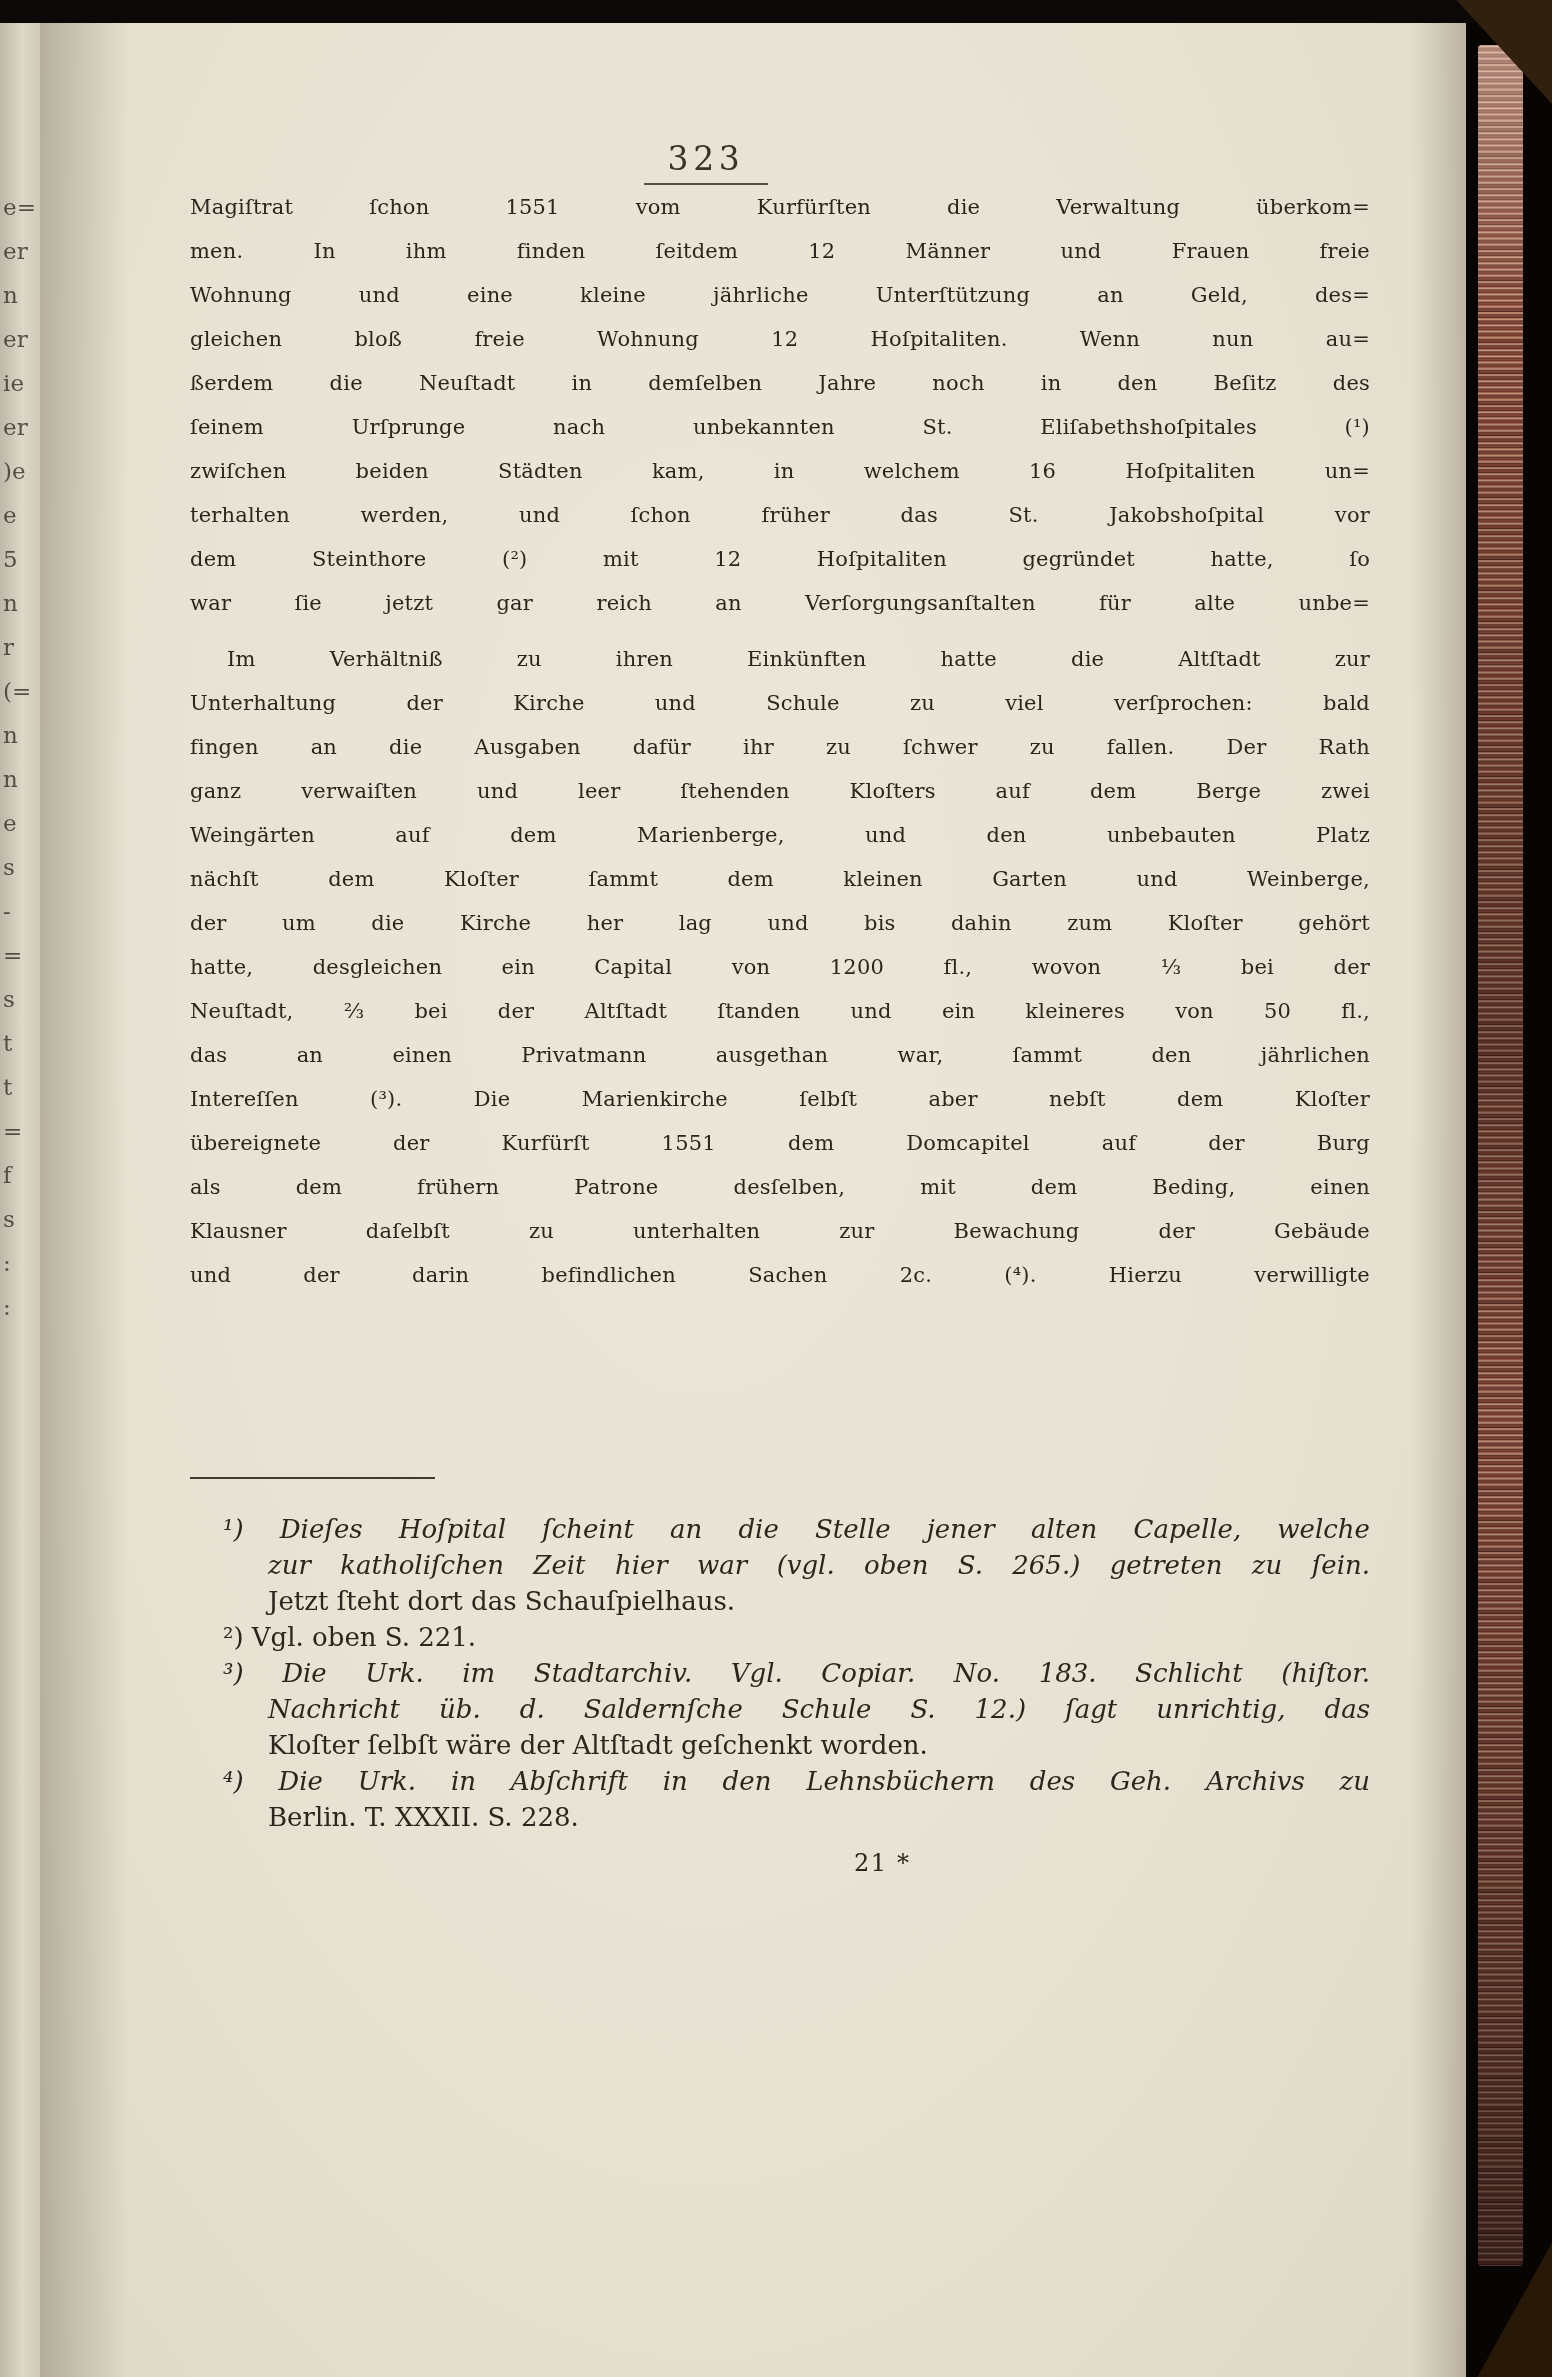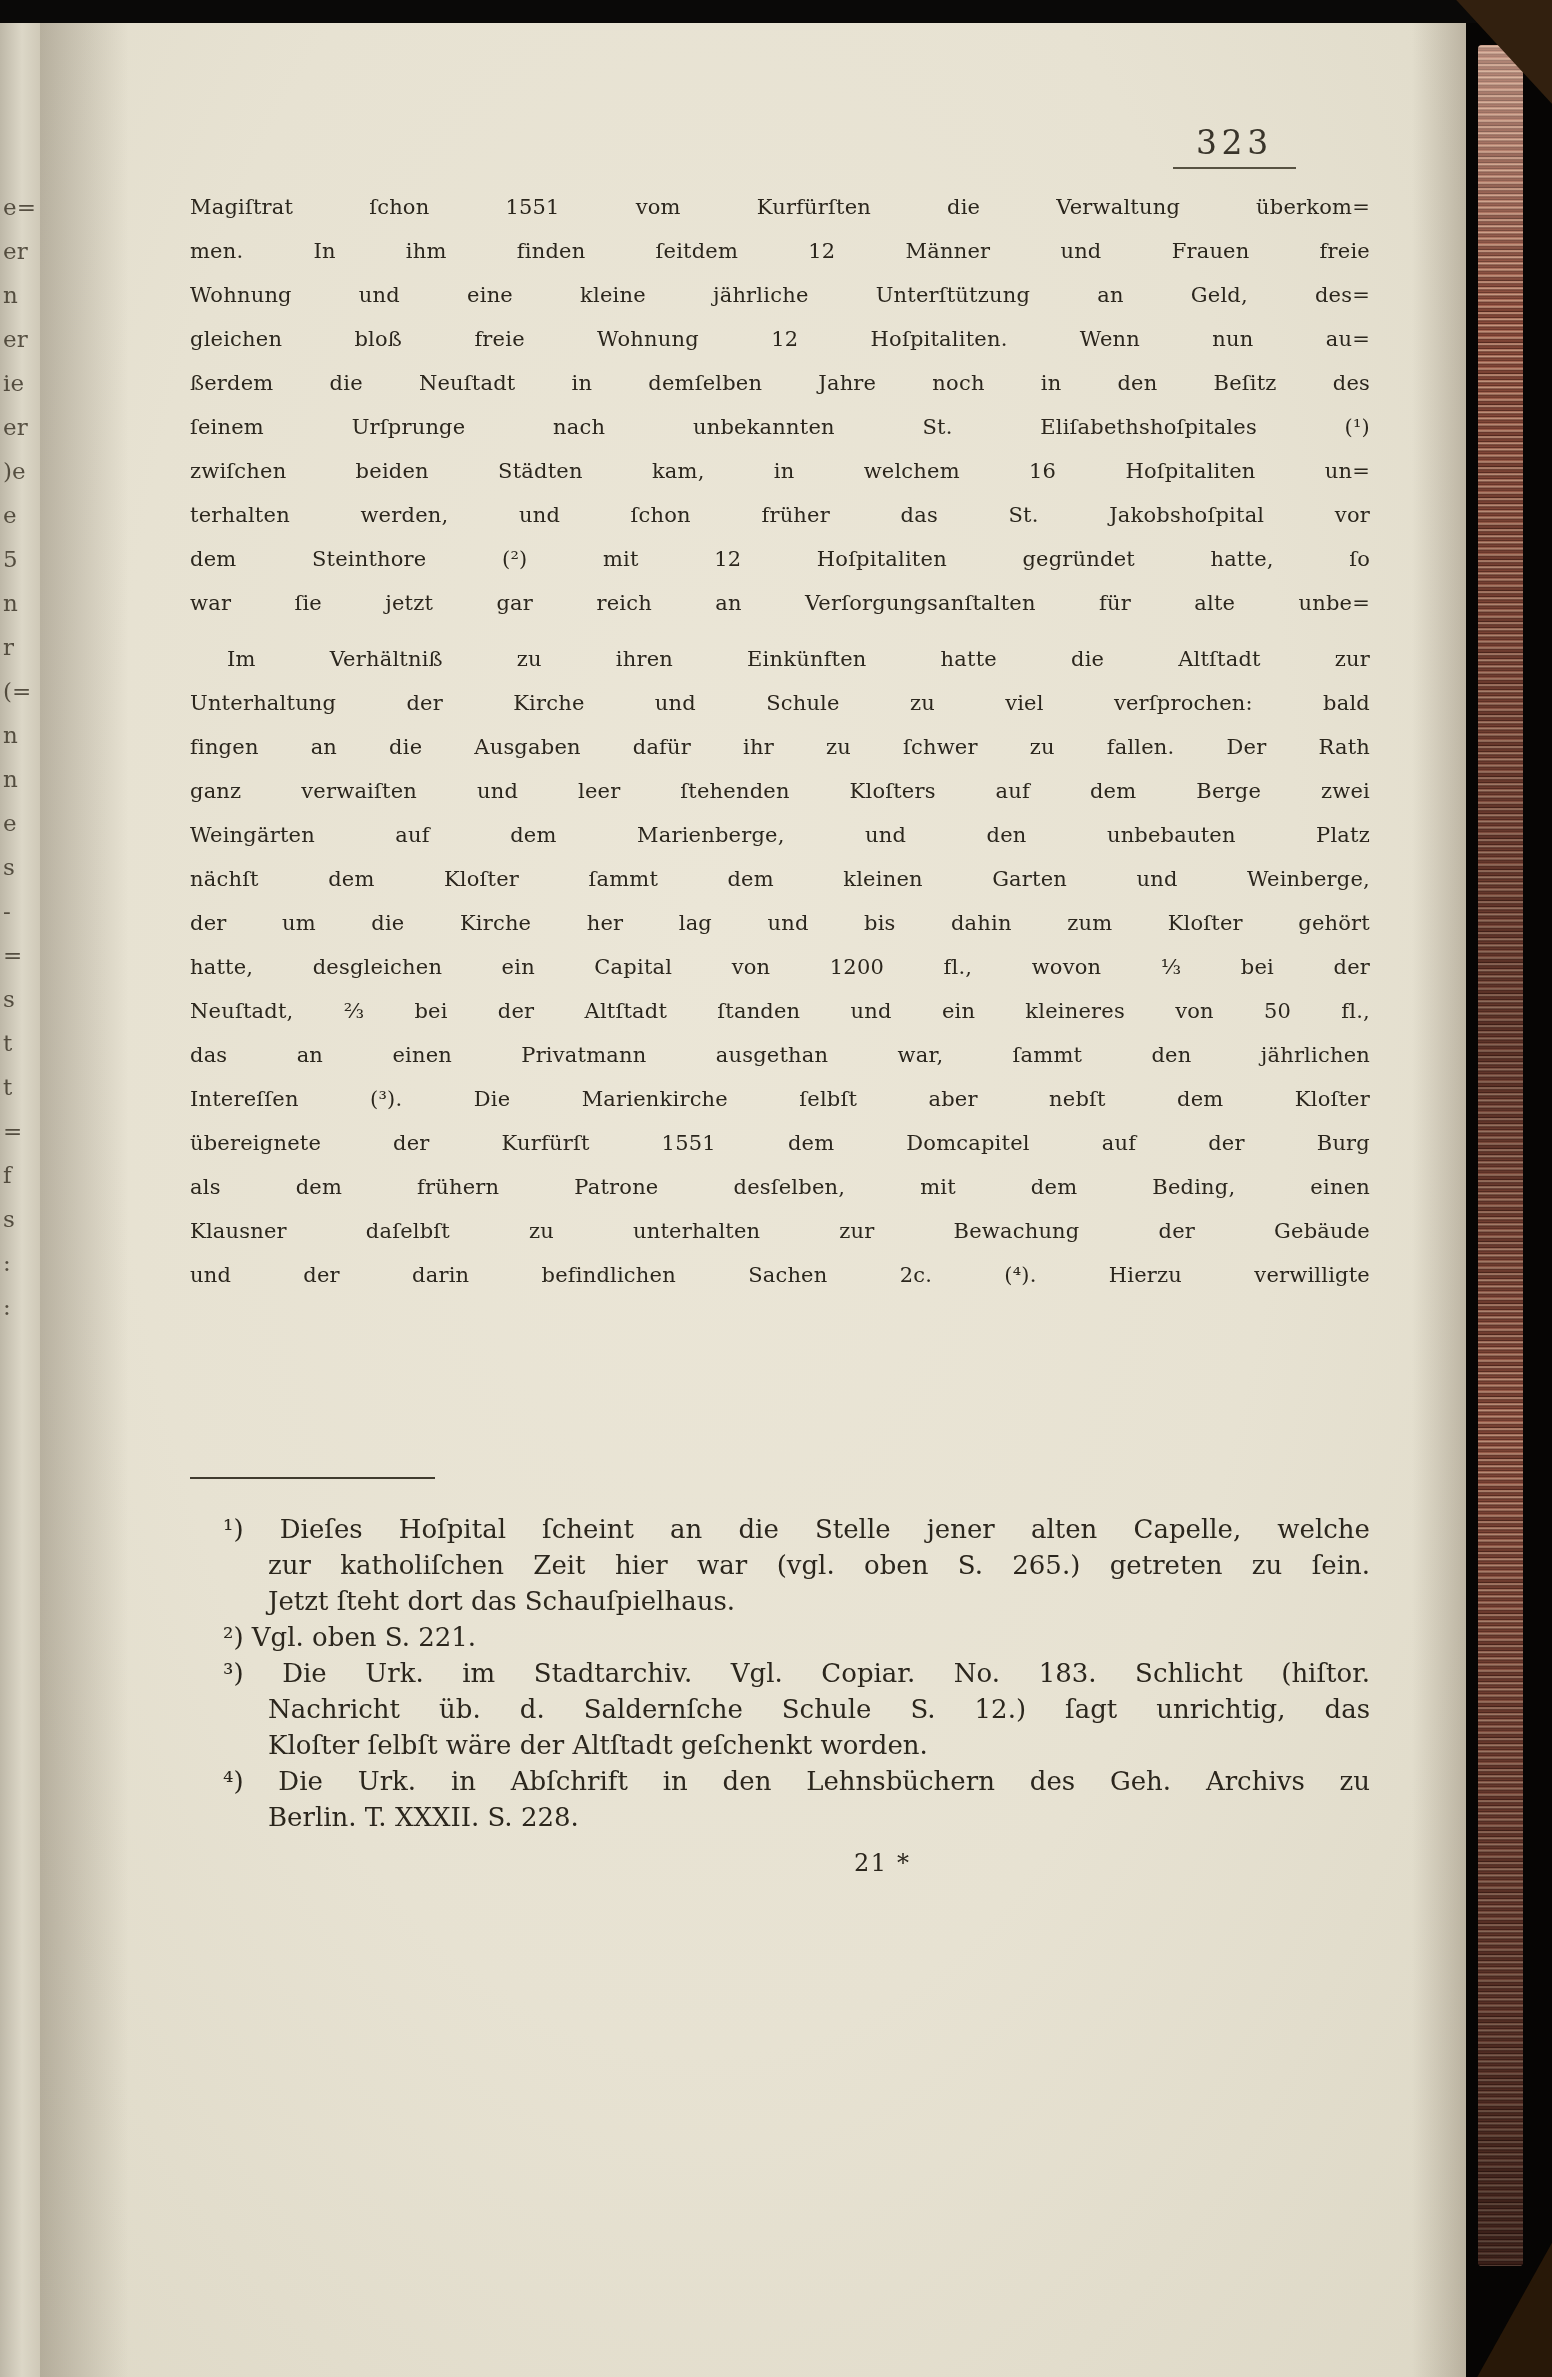--- a/index.html
+++ b/index.html
@@ -24,36 +24,36 @@
           background: repeating-linear-gradient(180deg, #9c5a48 0px, #c79a82 1.6px, #6b3a2e 3.1px, #8a4a3a 4.7px, #53291f 6.2px); }
   .page-stack::after { content:''; position:absolute; inset:0; border-radius:3.9px;
           background: linear-gradient(180deg, rgba(255,236,220,.40), rgba(0,0,0,0) 12%,
                       rgba(0,0,0,.30) 45%, rgba(0,0,0,.05) 62%, rgba(0,0,0,.35) 88%, rgba(0,0,0,.55));}
   .corner-top { position:absolute; right:0; top:0; width:124px; height:105px; z-index:7;
           background:#32200f; clip-path: polygon(100% 0, 22% 0, 100% 100%); }
   .corner-bottom { position:absolute; right:0; bottom:0; width:101px; height:136px; z-index:7;
           background:#281808; clip-path: polygon(100% 0, 25% 100%, 100% 100%); }
 
   
-  .page-number-wrap { position:absolute; left:116px; top:100px; width:1180px; text-align:right; }
+  .page-number-wrap { position:absolute; left:116px; top:116px; width:1180px; text-align:center; }
   .page-number { display:inline-block; font-size:33px; letter-spacing:4.7px; color:#39342a;
           padding:0 23px 4.7px; border-bottom:2.3px solid #575242; }
 
   .body-text { position:absolute; left:190px; top:162px; width:1180px;
           color:#2b261d; font-size:21px; line-height:44px; letter-spacing:0.2px; }
   .line.justify { text-align:justify; text-align-last:justify; }
   .line.indent { text-indent:37px;margin-top:12px; }
 
   .footnote-rule { position:absolute; left:190px; top:1454px; width:245px; border-top:2.3px solid #403b2e; }
 
   .footnotes { position:absolute; left:190px; top:1488px; width:1180px;
           color:#2b261d; font-size:26px; line-height:36px; }
   .fn-line { padding-left:78px; }
   .fn-line.first { padding-left:33px; }
-  .fn-line.justify { text-align:justify; text-align-last:justify; }
+  .fn-line.justify { text-align:justify; text-align-last:justify;font-style:italic; }
 
   .signature { position:absolute; left:854px; top:1826px; width:202px;
           font-size:24px; color:#2b261d; letter-spacing:1.6px; }
 
   .margin-fragments { position:absolute; left:3.1px; top:162px; width:36px;
           font-size:23px; line-height:44px; color:rgba(62,55,42,.85); }
   .fragment { height:44px; overflow:hidden; }
 </style>
 </head>
 <body>

